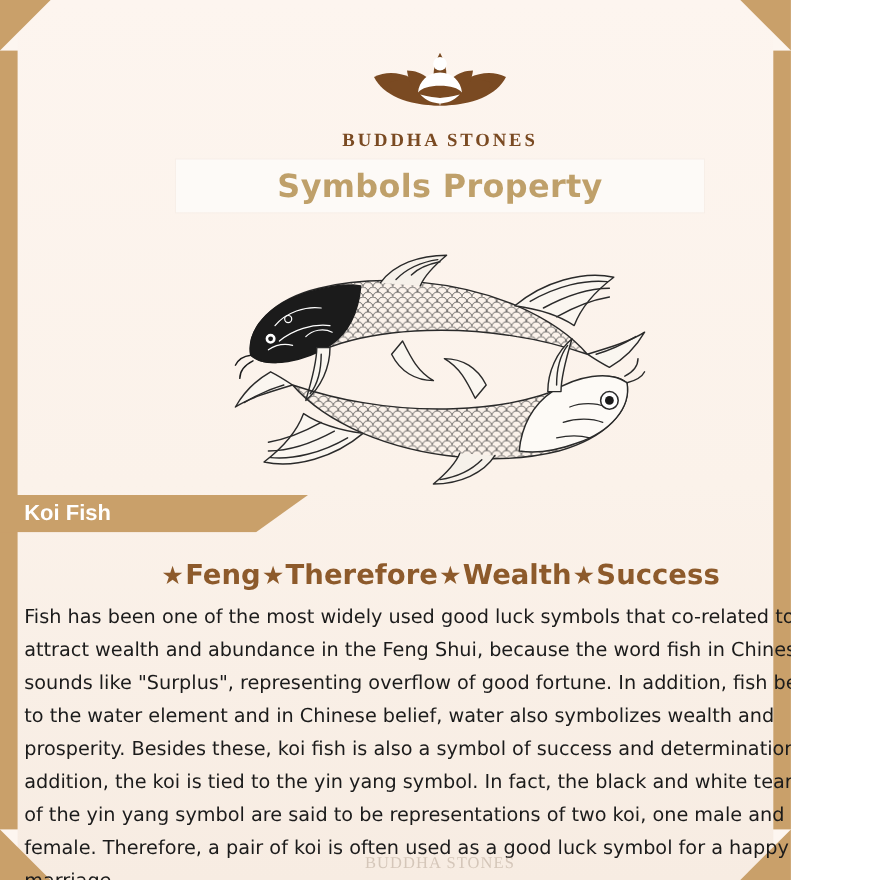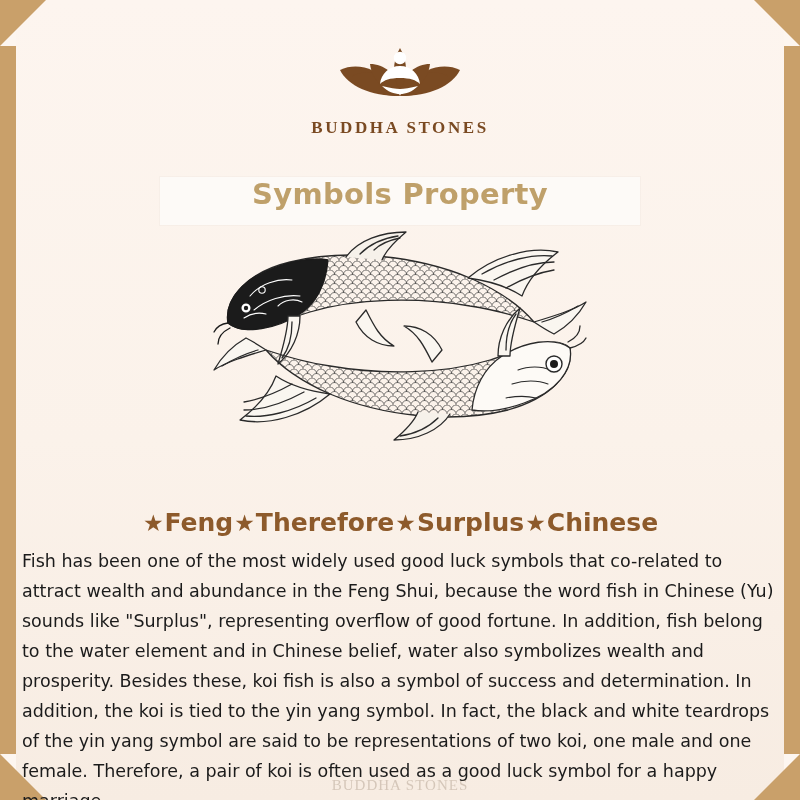--- a/index.html
+++ b/index.html
@@ -8,21 +8,21 @@
   }
   body {
     width: 800px;
     height: 800px;
     font-family: "Liberation Sans", sans-serif;
     background: #ffffff;
     overflow: hidden;
   }
   .page {
     position: relative;
-    width: 800px;
+    width: 719px;
     height: 800px;
     background: #fdf6f0;
     overflow: hidden;
   }
   
   .corner-tl {
     position: absolute;
     top: 0; left: 0;
     width: 0; height: 0;
     border-top: 46px solid #c9a06a;
@@ -93,24 +93,23 @@
   }
   
   .title-banner {
     position: absolute;
     top: 145px;
     left: 160px;
     width: 480px;
     height: 48px;
     background: #fdfaf7;
     display: flex;
-    align-items: flex-start;
+    align-items: center;
     justify-content: center;
     box-shadow: 0 0 0 1px rgba(0,0,0,0.02);
-    margin-top: 32px;
   }
   .title-banner .t {
     font-size: 29px;
     font-weight: bold;
     color: #bfa06a;
     letter-spacing: 0.3px;
     font-family: "DejaVu Sans", sans-serif;
   }
   
   .illus {
@@ -323,22 +322,25 @@
         <path d="M108 152 C94 156 82 162 72 168"></path>
 
         <path d="M348 158 C348 140 356 122 370 110 C364 130 360 146 360 158 Z" fill="#faf6f0"></path>
         <path d="M356 152 C356 136 360 124 366 116"></path>
 
         <path d="M282 164 C274 148 268 136 254 128 C270 128 284 136 292 152 Z" fill="#faf6f0"></path>
       </g>
     </svg>
   </div>
 
+  <div class="label-tab">
+    <span>Koi Fish</span>
+  </div>
 
   <div class="keywords">
-    <span class="star">★</span><span>Feng</span><span class="star">★</span><span>Therefore</span><span class="star">★</span><span>Surplus</span><span class="star">★</span><span>Chinese</span>
+    <span class="star">★</span><span>Feng</span><span class="star">★</span><span>Therefore</span><span class="star">★</span><span>Wealth</span><span class="star">★</span><span>Success</span>
   </div>
 
   <div class="body-text">Fish has been one of the most widely used good luck symbols that co-related to attract wealth and abundance in the Feng Shui, because the word fish in Chinese (Yu) sounds like "Surplus", representing overflow of good fortune. In addition, fish belong to the water element and in Chinese belief, water also symbolizes wealth and prosperity. Besides these, koi fish is also a symbol of success and determination. In addition, the koi is tied to the yin yang symbol. In fact, the black and white teardrops of the yin yang symbol are said to be representations of two koi, one male and one female. Therefore, a pair of koi is often used as a good luck symbol for a happy marriage.</div>
 
   <div class="watermark">BUDDHA STONES</div>
 
 </div>
 
 </body></html>

